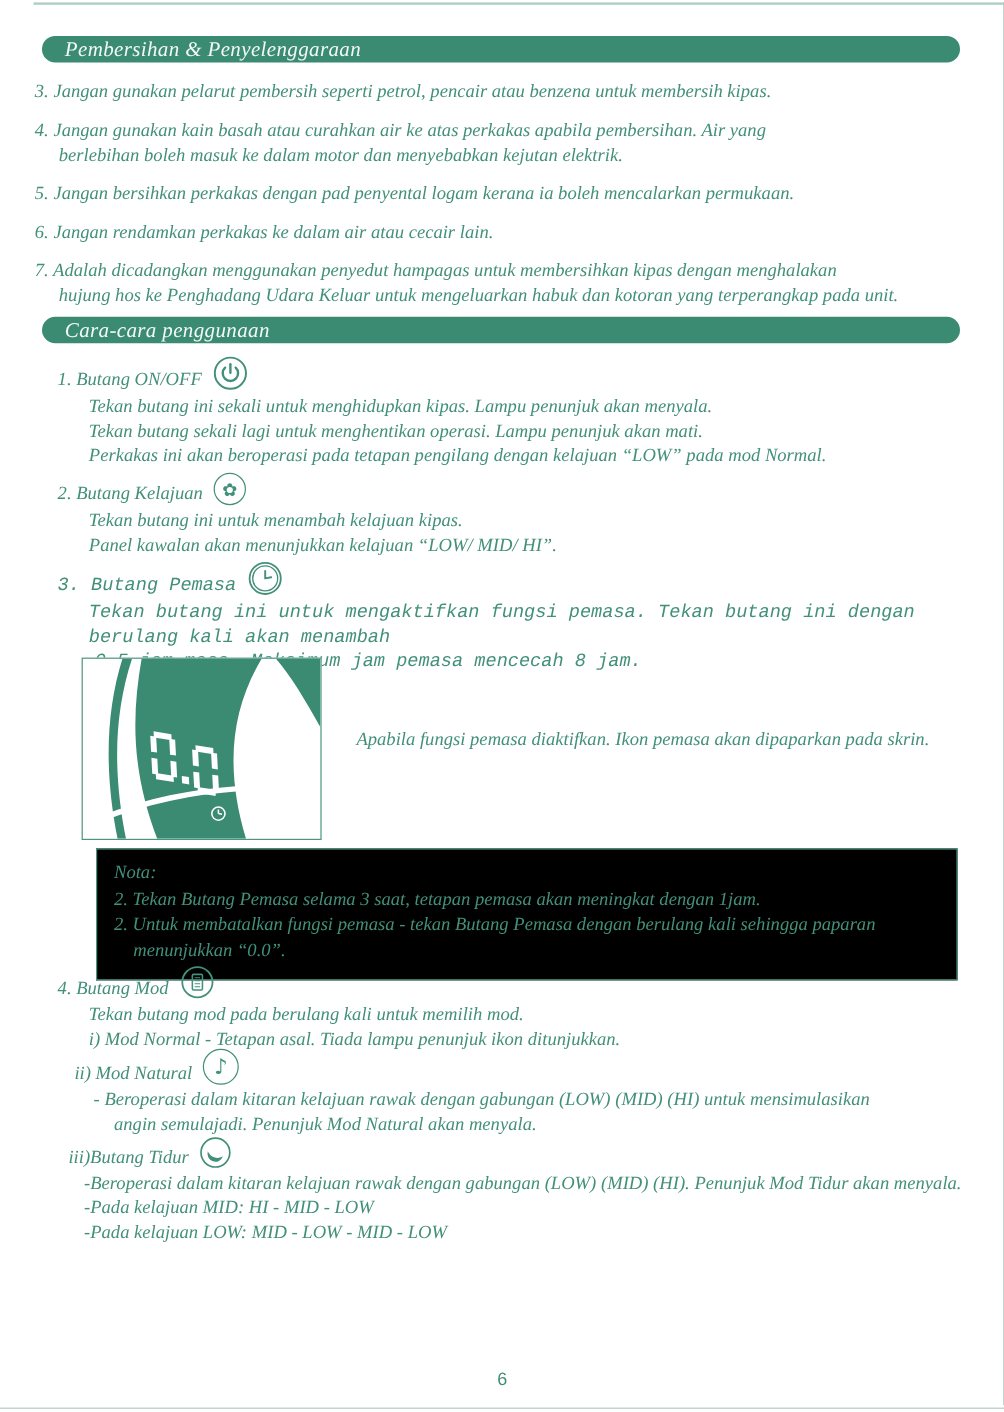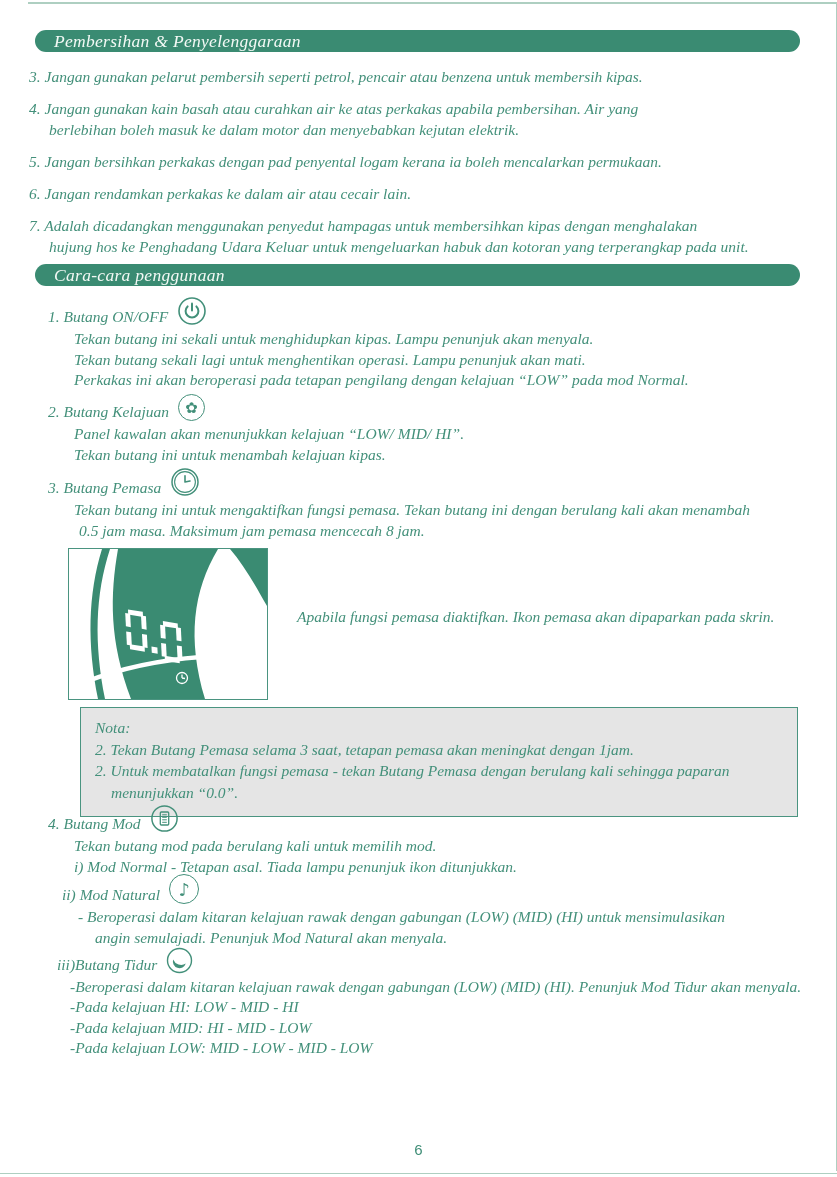--- a/index.html
+++ b/index.html
@@ -27,21 +27,21 @@
   .care-item .l2{padding-left:20px;}
 
   .ublock{position:absolute;font-size:15.5px;}
   .uhead{display:flex;align-items:flex-end;gap:9px;height:30px;}
   .ulines{margin-left:26px;line-height:20.6px;margin-top:3px;}
   .ind4{padding-left:5px;}
   .ind17{padding-left:17px;}
 
   #u1{top:296px;left:48px;width:760px;}
   #u2{top:391px;left:48px;width:760px;}
-  #u3{top:467px;left:48px;width:760px;}
+  #u3{top:467px;left:48px;width:760px;font-family:Liberation Mono, monospace;}
   #u4{top:803px;left:48px;width:760px;}
   #uii{top:874px;left:62px;width:760px;}
   #uii .ulines{margin-left:16px;}
   #uiii{top:944px;left:57px;width:775px;}
   #uiii .ulines{margin-left:13px;line-height:20.4px;}
 
   
   .glyph-circle{
     box-sizing:border-box;border:1.5px solid var(--text,#43907a);border-radius:50%;
     display:inline-flex;align-items:center;justify-content:center;
@@ -52,21 +52,21 @@
   
   #panel{
     position:absolute;top:548px;left:68px;width:200px;height:152px;
     border:1.3px solid #4a9480;box-sizing:border-box;background:#fff;
   }
   #caption{position:absolute;top:606px;left:297px;width:532px;font-size:15.5px;line-height:21px;}
 
   #nota{
     position:absolute;top:707px;left:80px;width:718px;box-sizing:border-box;
     border:1.3px solid #4a9480;padding:9px 14px 13px 14px;
-    font-size:15.5px;line-height:21.5px;background:#e5e5e5;
+    font-size:15.5px;line-height:21.5px;background:#000000;
   }
   #nota .nind{padding-left:16px;}
 
   #pagenum{
     position:absolute;top:1141px;left:0;width:100%;text-align:center;
     font-family:"Liberation Sans",sans-serif;font-style:normal;font-size:15px;color:#3f8e77;
   }
 </style>
 </head>
 <body>
@@ -120,22 +120,22 @@
 </div>
 
 <div class="ublock" id="u2">
   <div class="uhead">
     <span>2. Butang Kelajuan</span>
     <span class="glyph-circle icn" style="width:27px;height:27px;font-size:15px;">
         <span>✿</span>
       </span>
   </div>
   <div class="ulines">
+    <div>Tekan butang ini untuk menambah kelajuan kipas.</div>
     <div>Panel kawalan akan menunjukkan kelajuan “LOW/ MID/ HI”.</div>
-    <div>Tekan butang ini untuk menambah kelajuan kipas.</div>
   </div>
 </div>
 
 <div class="ublock" id="u3">
   <div class="uhead">
     <span>3. Butang Pemasa</span>
     <svg class="icn" width="30" height="30" viewBox="0 0 30 30">
       <circle cx="15" cy="15" r="13" fill="none" stroke="currentColor" stroke-width="1.5"></circle>
       <circle cx="15" cy="15" r="10.4" fill="none" stroke="currentColor" stroke-width="1.1"></circle>
       <path d="M15 15 L15 8.8 M15 15 L20 14" fill="none" stroke="currentColor" stroke-width="1.6" stroke-linecap="round"></path>
@@ -224,19 +224,18 @@
 <div class="ublock" id="uiii">
   <div class="uhead">
     <span>iii)Butang Tidur</span>
     <svg class="icn" width="27" height="27" viewBox="0 0 27 27">
       <circle cx="13.5" cy="13.5" r="12" fill="none" stroke="currentColor" stroke-width="1.4"></circle>
       <path d="M7.2,12.4 A6.6,6.6 0 1 0 19.8,16.6 A8.6,8.6 0 0 1 7.2,12.4 Z" fill="currentColor"></path>
     </svg>
   </div>
   <div class="ulines">
     <div>-Beroperasi dalam kitaran kelajuan rawak dengan gabungan (LOW) (MID) (HI). Penunjuk Mod Tidur akan menyala.</div>
-    <div>-Pada kelajuan HI: LOW - MID - HI</div>
     <div>-Pada kelajuan MID: HI - MID - LOW</div>
     <div>-Pada kelajuan LOW: MID - LOW - MID - LOW</div>
   </div>
 </div>
 
 <div id="pagenum">6</div>
 
 </body></html>

